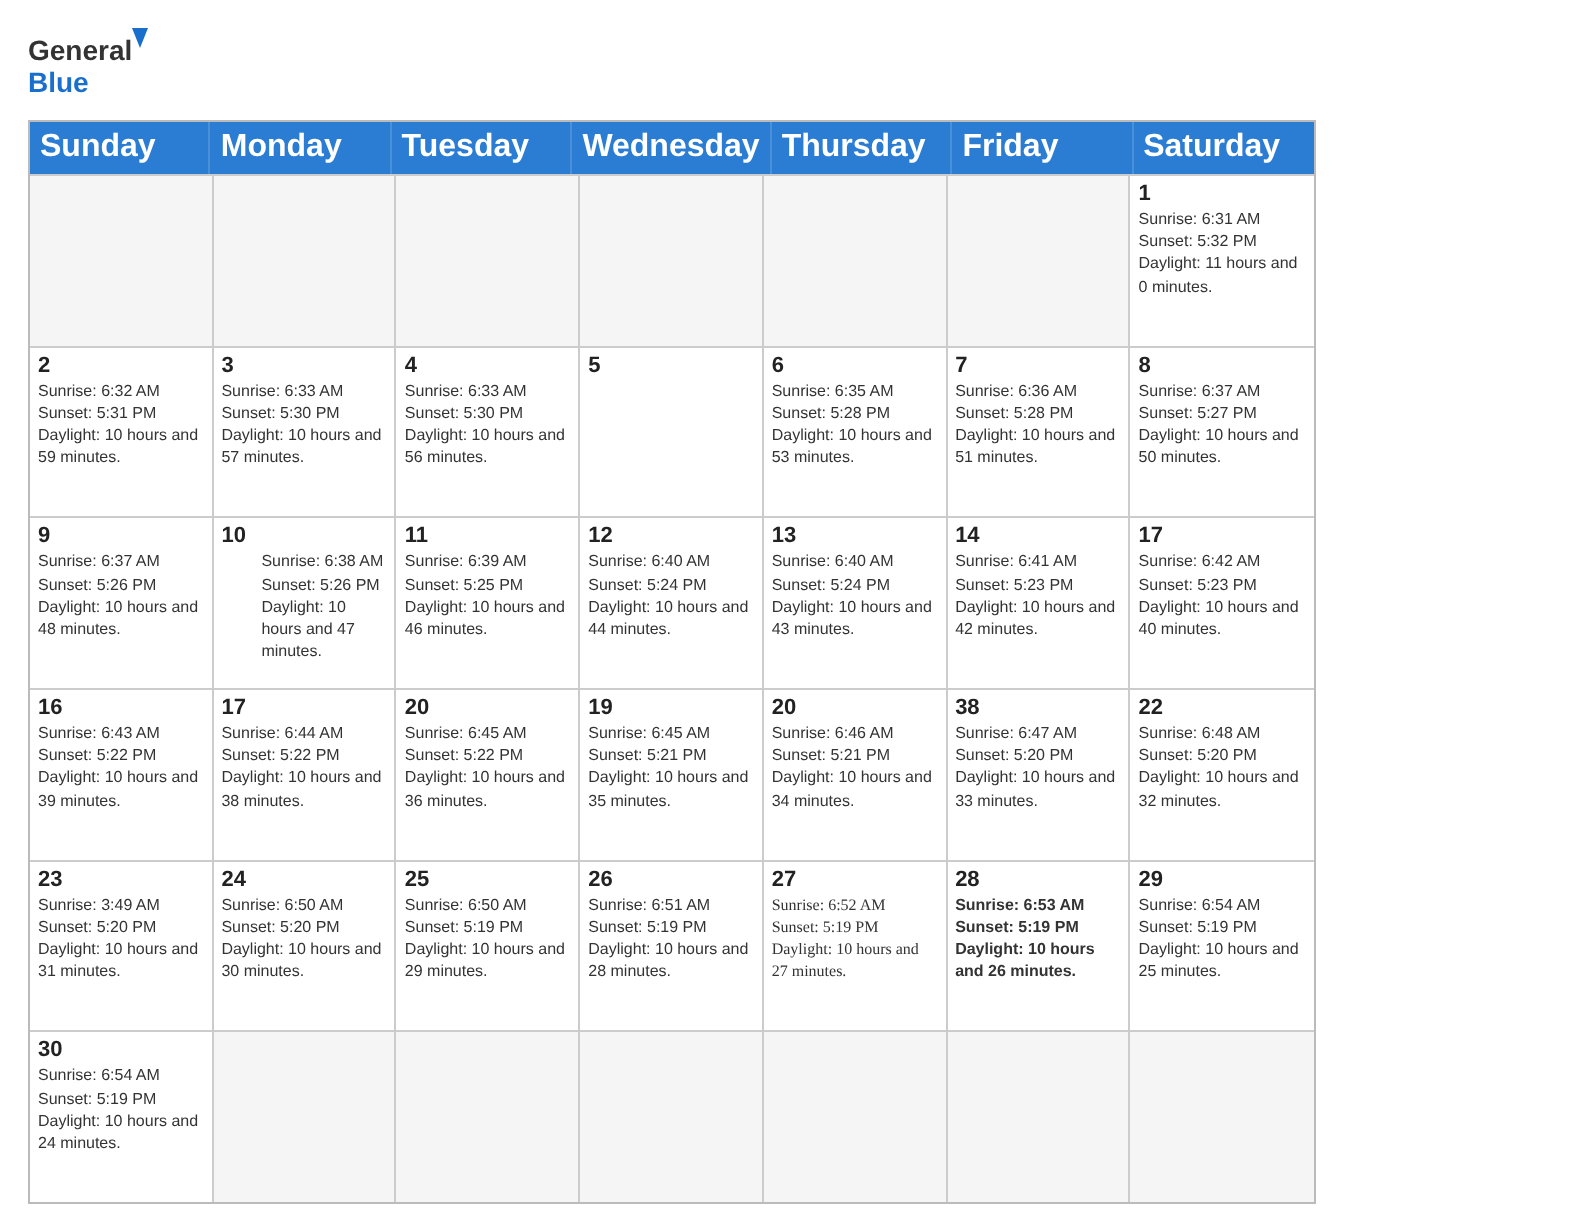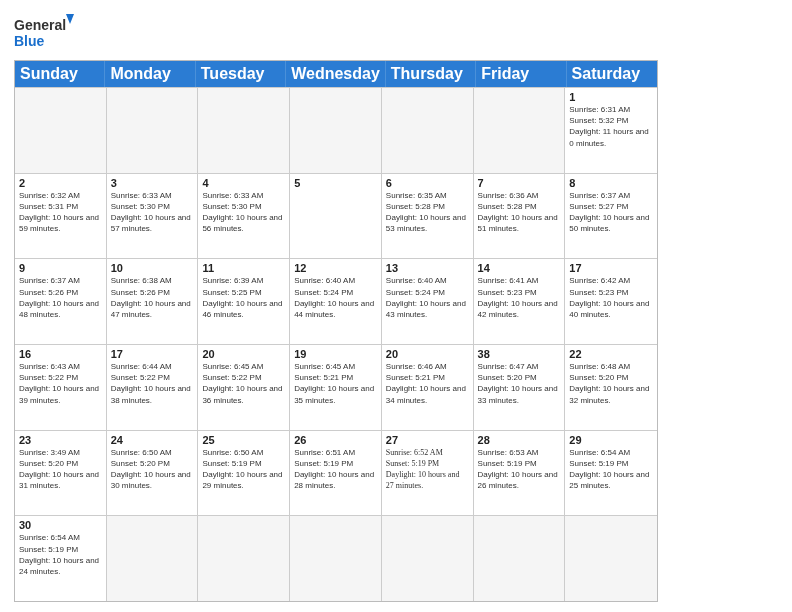--- a/index.html
+++ b/index.html
@@ -183,21 +183,21 @@
         </div>
         <div class="cal-row">
           <div class="cal-cell">
             <span class="day-num">9</span>
             <div class="cell-info" style="white-space: pre-line;">Sunrise: 6:37 AM
 Sunset: 5:26 PM
 Daylight: 10 hours and 48 minutes.</div>
           </div>
           <div class="cal-cell">
             <span class="day-num">10</span>
-            <div class="cell-info" style="white-space: pre-line;">Sunrise: 6:38 AM
+            <div class="cell-info" style="white-space: pre-line; margin-left: 20px;">Sunrise: 6:38 AM
 Sunset: 5:26 PM
 Daylight: 10 hours and 47 minutes.</div>
           </div>
           <div class="cal-cell">
             <span class="day-num">11</span>
             <div class="cell-info" style="white-space: pre-line;">Sunrise: 6:39 AM
 Sunset: 5:25 PM
 Daylight: 10 hours and 46 minutes.</div>
           </div>
           <div class="cal-cell">
@@ -295,21 +295,21 @@
 Daylight: 10 hours and 28 minutes.</div>
           </div>
           <div class="cal-cell">
             <span class="day-num">27</span>
             <div class="cell-info" style="white-space: pre-line; font-family: Liberation Serif, serif;">Sunrise: 6:52 AM
 Sunset: 5:19 PM
 Daylight: 10 hours and 27 minutes.</div>
           </div>
           <div class="cal-cell">
             <span class="day-num">28</span>
-            <div class="cell-info" style="white-space: pre-line;">Sunrise: 6:53 AM
+            <div class="cell-info" style="white-space: pre-line; font-weight: bold;">Sunrise: 6:53 AM
 Sunset: 5:19 PM
 Daylight: 10 hours and 26 minutes.</div>
           </div>
           <div class="cal-cell">
             <span class="day-num">29</span>
             <div class="cell-info" style="white-space: pre-line;">Sunrise: 6:54 AM
 Sunset: 5:19 PM
 Daylight: 10 hours and 25 minutes.</div>
           </div>
         </div>

